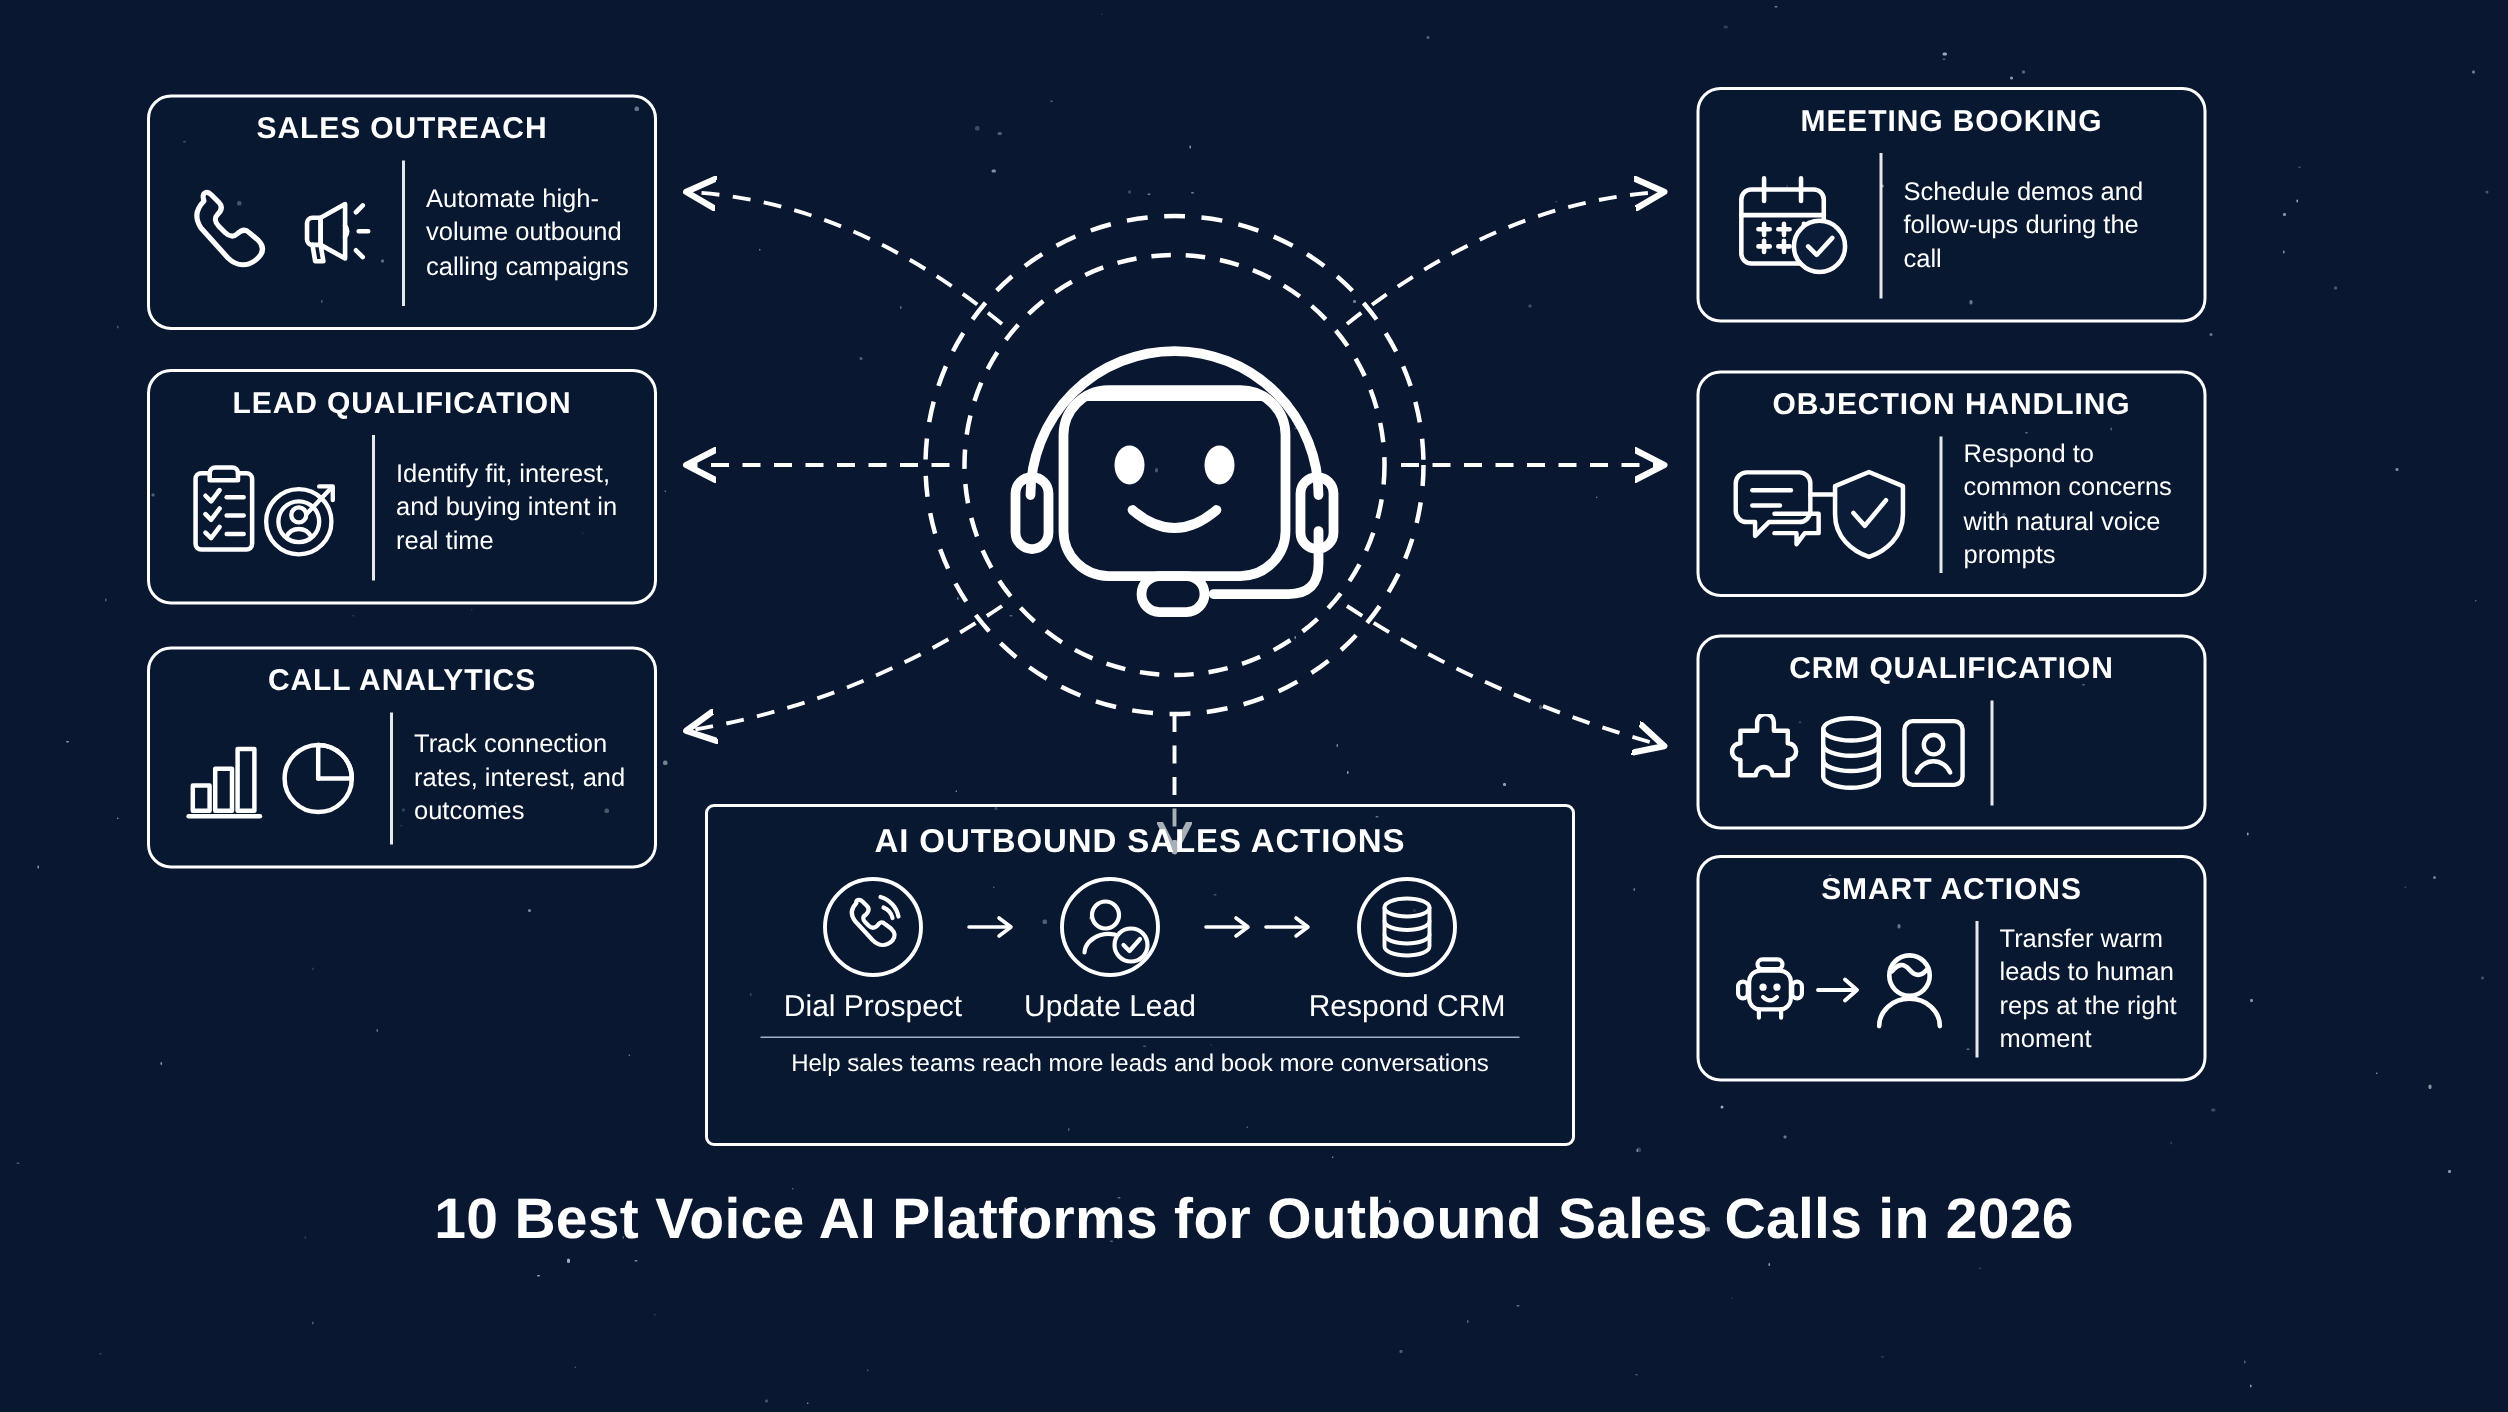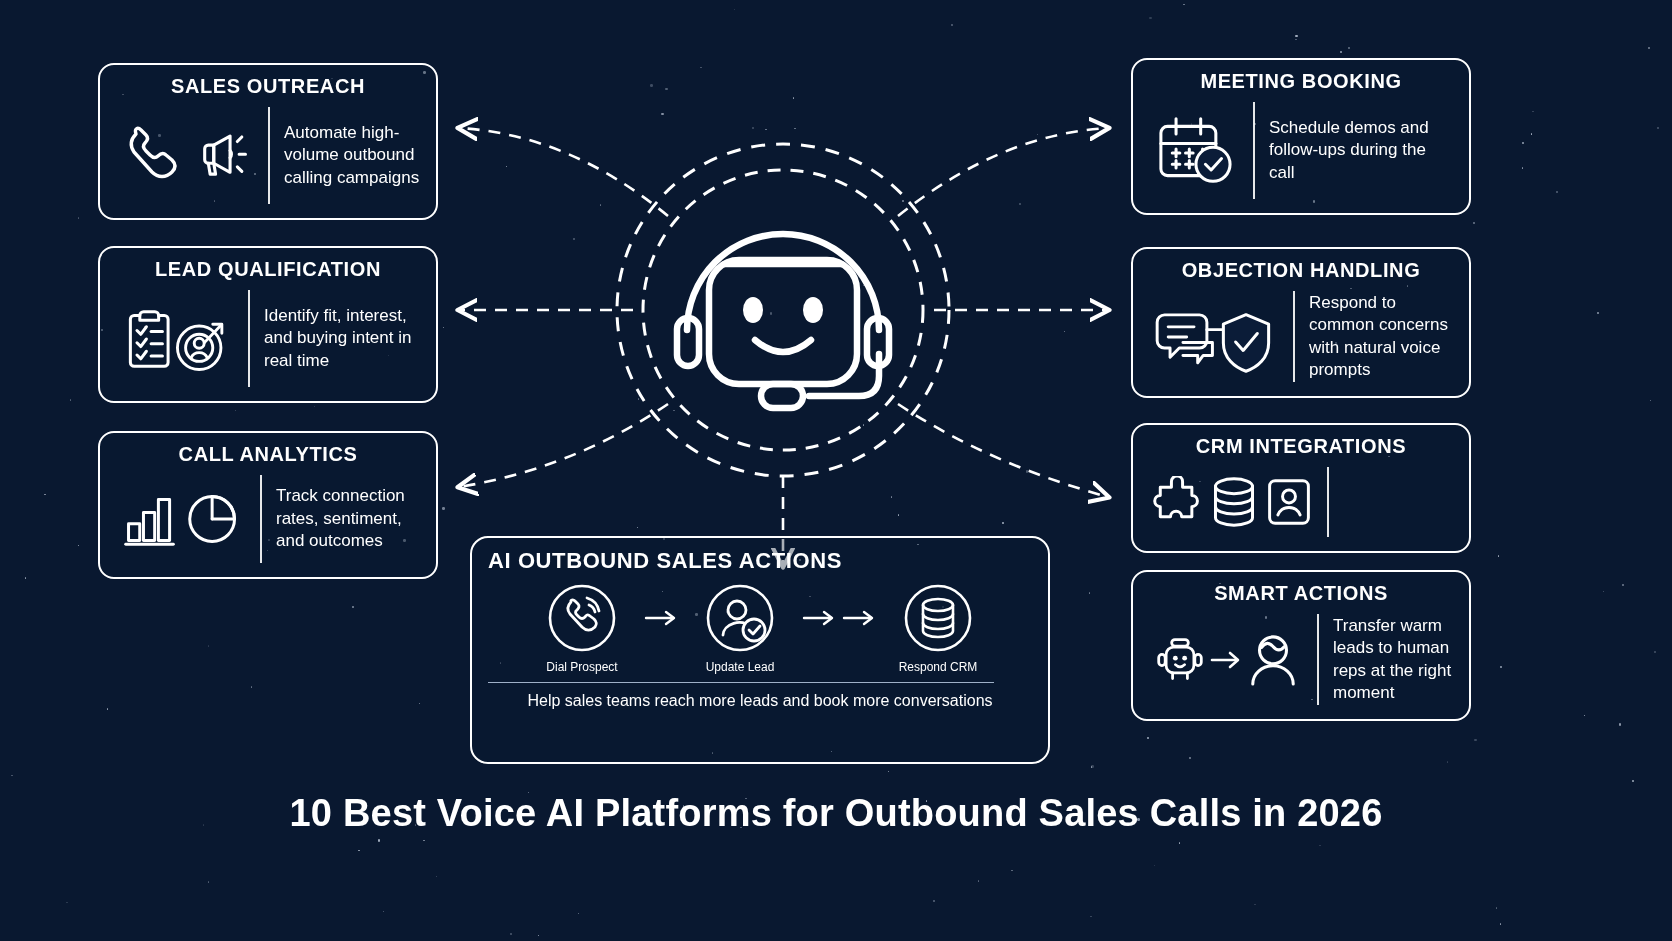--- a/index.html
+++ b/index.html
@@ -44,28 +44,28 @@
 
   
   #hub{position:absolute;left:613px;top:140px;width:340px;height:340px;}
 
   
   #links{position:absolute;left:0;top:0;width:1672px;height:941px;pointer-events:none;}
 
   
   #actions-panel{
     position:absolute;left:470px;top:536px;width:580px;height:228px;
-    box-sizing:border-box;border:2px solid #ffffff;border-radius:18px;
+    box-sizing:border-box;border:2px solid #ffffff;border-radius:6px;
     background:rgba(10,26,50,0.35);
-    display:flex;flex-direction:column;padding:10px 16px 8px;
+    display:flex;flex-direction:column;align-items:center;padding:10px 16px 8px;
   }
   #actions-title{font-size:22px;font-weight:bold;letter-spacing:.6px;margin-bottom:4px;}
   #steps{display:flex;align-items:flex-start;justify-content:center;gap:0;width:100%;margin-top:4px;}
   .step{display:flex;flex-direction:column;align-items:center;width:118px;}
-  .step-label{font-size:12px;margin-top:6px;white-space:nowrap;}
+  .step-label{font-size:20px;margin-top:6px;white-space:nowrap;}
   .step-arrow{display:flex;align-items:center;justify-content:center;height:72px;width:40px;}
   #panel-rule{width:506px;height:1px;background:#9fb0c8;margin:8px 0 0;}
   #panel-foot{font-size:16px;margin-top:9px;text-align:center;}
 
   
   #headline{
     position:absolute;left:0;top:792px;width:1672px;text-align:center;
     font-size:38px;font-weight:bold;letter-spacing:.2px;
   }
 </style>
@@ -340,21 +340,21 @@
         <svg width="56" height="56" viewBox="0 0 60 60">
           <g fill="none" stroke="#ffffff" stroke-width="3.2" stroke-linecap="round" stroke-linejoin="round">
             <circle cx="28" cy="30" r="24"></circle>
             <path d="M28,30 L28,6"></path>
             <path d="M28,30 L52,30"></path>
             <path d="M28,6 A24,24 0 0 1 52,30"></path>
           </g>
         </svg>
       </div>
       <div class="divider"></div>
-      <div class="card-desc">Track connection rates, sentiment, and outcomes</div>
+      <div class="card-desc">Track connection rates, interest, and outcomes</div>
     </div>
   </div>
 
   <div class="card" style="left:1131px;top:58px;width:340px;height:157px;">
     <div class="card-title">MEETING BOOKING</div>
     <div class="card-body">
       <div class="icon-zone">
         <svg width="80" height="72" viewBox="0 0 84 76">
           <g fill="none" stroke="#ffffff" stroke-width="3.2" stroke-linecap="round" stroke-linejoin="round">
             <rect x="6" y="12" width="58" height="52" rx="7"></rect>
@@ -394,21 +394,21 @@
             <path d="M19,35 L27,44 L42,26"></path>
           </g>
         </svg>
       </div>
       <div class="divider"></div>
       <div class="card-desc">Respond to common concerns with natural voice prompts</div>
     </div>
   </div>
 
   <div class="card" style="left:1131px;top:423px;width:340px;height:130px;">
-    <div class="card-title">CRM INTEGRATIONS</div>
+    <div class="card-title">CRM QUALIFICATION</div>
     <div class="card-body">
       <div class="icon-zone" style="gap:6px;padding:0 4px;">
         <svg width="52" height="52" viewBox="0 0 56 56">
           <path d="M22,6 A6,6 0 0 1 34,6 L34,12 L44,12 L44,21 A6,6 0 0 1 44,33 L44,44 L33,44 A6,6 0 0 0 21,44 L10,44 L10,33 A6,6 0 0 1 10,21 L10,12 L22,12 Z" fill="none" stroke="#ffffff" stroke-width="3.2" stroke-linejoin="round"></path>
         </svg>
         <svg width="50" height="54" viewBox="0 0 54 58">
           <g fill="none" stroke="#ffffff" stroke-width="3.2" stroke-linecap="round">
             <ellipse cx="27" cy="12" rx="20" ry="8"></ellipse>
             <path d="M7,12 L7,46 A20,8 0 0 0 47,46 L47,12"></path>
             <path d="M7,23 A20,8 0 0 0 47,23"></path>

